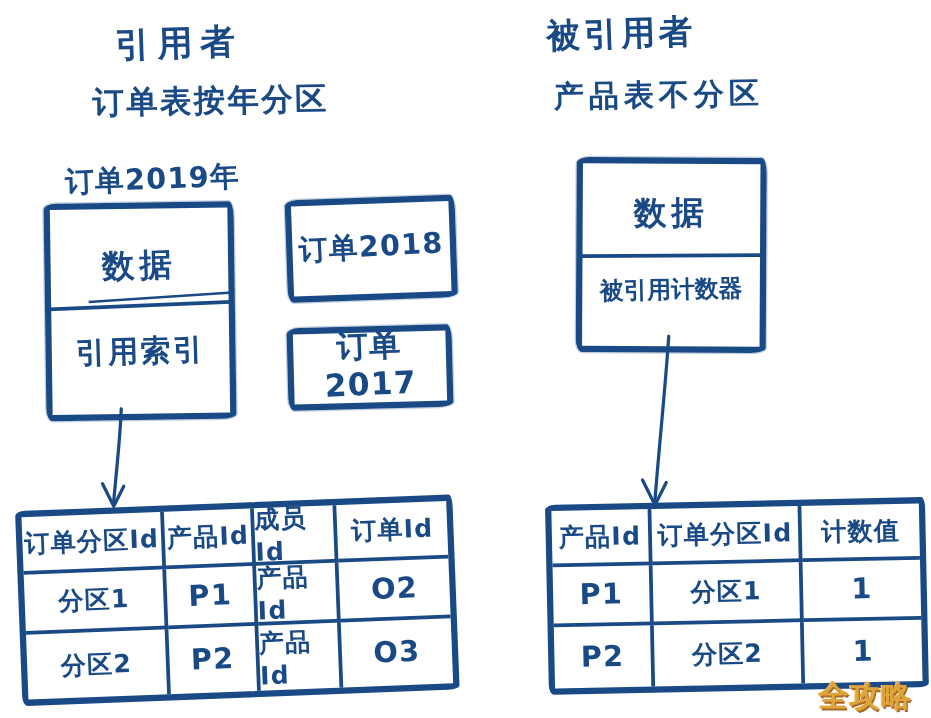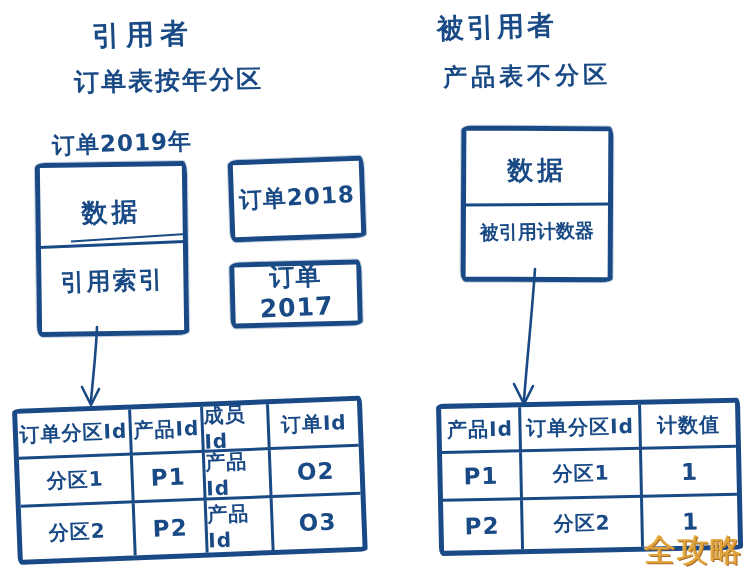--- a/index.html
+++ b/index.html
@@ -73,21 +73,21 @@
     transform:rotate(-2.2deg);transform-origin:left top;
   }
   .t-counts{
     left:436px;top:404px;width:294px;height:142px;
     grid-template-columns:80px 120px 1fr;
     grid-template-rows:45px 48px 1fr;
     transform:rotate(-1.2deg);transform-origin:left top;
   }
   
   .watermark{
-    position:absolute;right:2px;bottom:1px;font-size:32px;font-weight:normal;
+    position:absolute;right:15px;bottom:1px;font-size:24px;font-weight:bold;
     color:var(--gold);letter-spacing:1px;
     text-shadow:1px 1px 0 #a96a28, -1px 0 0 #f2c06a;
   }
 </style>
 </head>
 <body>
 
 <div class="canvas">
 
   <div class="hand h-ref-title">引用者</div>

